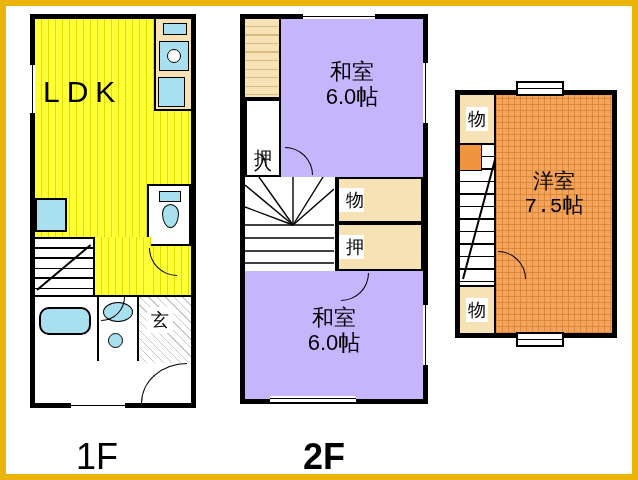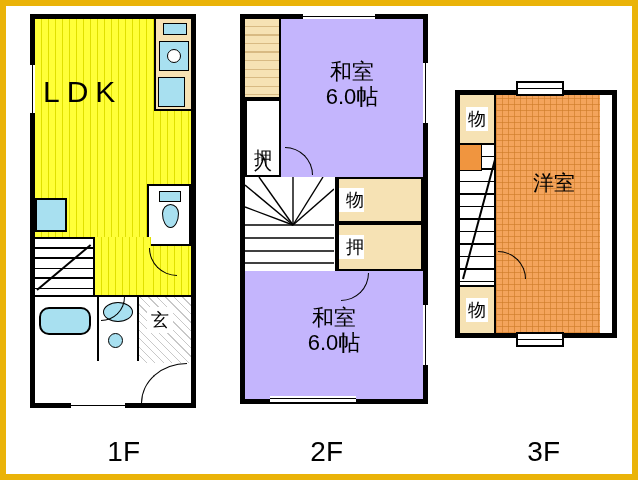--- a/index.html
+++ b/index.html
@@ -47,21 +47,21 @@
 
   
   .room-label{position:absolute;text-align:center;line-height:1.15;white-space:nowrap;}
   .t30{font-size:30px;letter-spacing:7px;}
   .t24{font-size:24px;}
   .t22{font-size:22px;}
   .t21{font-size:21px;}
   .t18{font-size:18px;}
   .vert{writing-mode:vertical-rl;text-orientation:upright;letter-spacing:3px;}
   .center-flex{display:flex;align-items:center;justify-content:center;}
-  .floor-label{position:absolute;font-size:28px;text-align:right;width:64px;}
+  .floor-label{position:absolute;font-size:36px;text-align:left;width:64px;}
   .gen-label{position:absolute;background:#fff;display:flex;align-items:center;justify-content:center;}
 </style>
 </head>
 <body>
 
 <div class="canvas">
 
   <div class="floor" style="left:24px;top:8px;width:166px;height:394px;">
 
     <div class="abs stripes-yellow" style="left:0;top:0;width:156px;height:218px;"></div>
@@ -176,29 +176,29 @@
 
     <div class="abs treads3" style="left:0;top:50px;width:36px;height:140px;border-right:2px solid #000;">
       <div class="diag" style="left:3px;top:133px;width:137px;transform:rotate(-75deg);"></div>
     </div>
     <div class="abs orange-sq" style="left:0;top:50px;width:22px;height:26px;border-right:1.5px solid #000;border-bottom:1.5px solid #000;"></div>
 
     <div class="abs cream center-flex" style="left:0;top:190px;width:36px;height:48px;border-right:2px solid #000;border-top:2px solid #000;">
       <span class="t18" style="background:#fff;padding:0 2px;">物</span>
     </div>
 
-    <div class="abs crosshatch-orange" style="left:36px;top:0;width:104px;height:238px;">
+    <div class="abs crosshatch-orange" style="left:36px;top:0;width:116px;height:238px;font-family:Liberation Mono, monospace;">
       <div class="room-label" style="left:0;top:76px;width:116px;">
         <div class="t21">洋室</div>
+        <div class="t21">7.5帖</div>
       </div>
     </div>
 
     <div class="abs arc arc-tr" style="left:38px;top:156px;width:28px;height:28px;"></div>
 
     <div class="abs win-box" style="left:56px;top:-14px;width:48px;height:15px;"></div>
     <div class="abs win-box" style="left:56px;top:237px;width:48px;height:15px;"></div>
   </div>
 
   <div class="floor-label" style="left:70px;top:430px;">1F</div>
-  <div class="floor-label" style="left:273px;top:430px;">2F</div>
-  <div class="floor-label" style="left:490px;top:430px;">3F</div>
+  <div class="floor-label" style="left:297px;top:430px;font-weight:bold;">2F</div>
 
 </div>
 
 </body></html>

